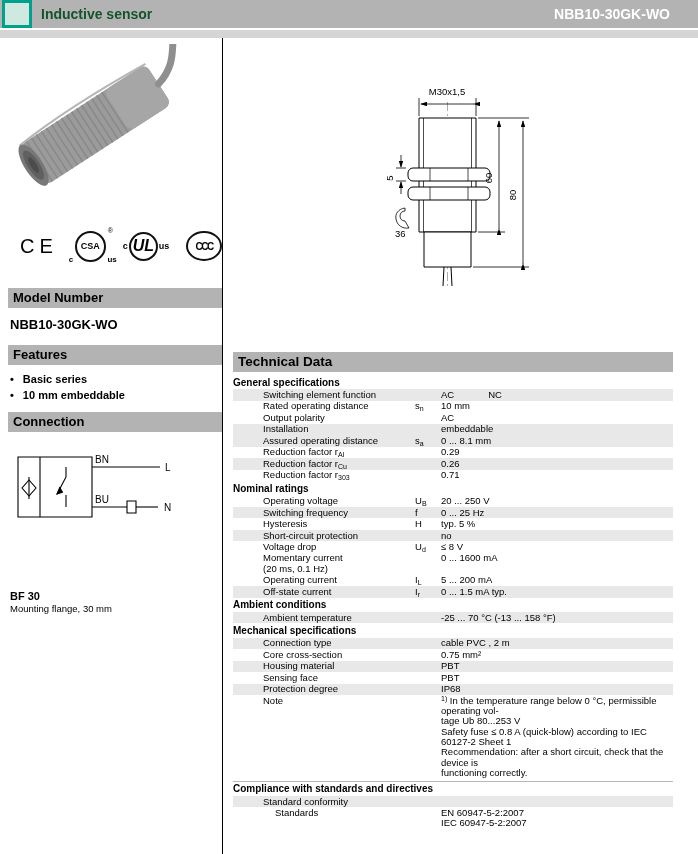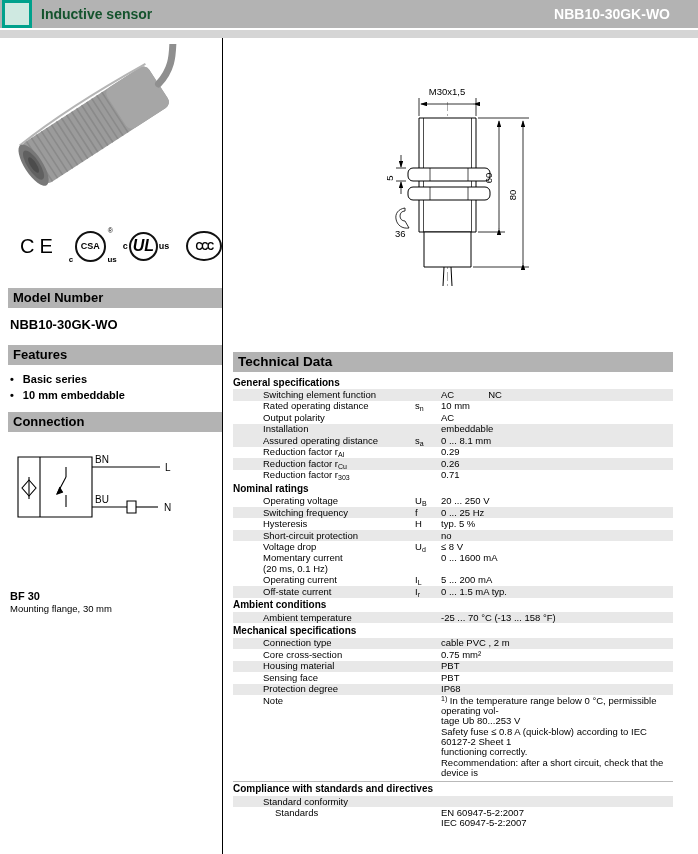--- a/index.html
+++ b/index.html
@@ -319,21 +319,21 @@
             <div class="c-val"><span>PBT</span></div>
           </div>
           <div class="trow shaded">
             <div class="c-label"><span>Protection degree</span></div>
             <div class="c-sym"></div>
             <div class="c-val"><span>IP68</span></div>
           </div>
           <div class="trow">
             <div class="c-label"><span>Note</span></div>
             <div class="c-sym"></div>
-            <div class="c-val"><sup>1)</sup><span> In the temperature range below 0 °C, permissible operating vol-</span><div>tage Ub 80...253 V</div><div>Safety fuse ≤ 0.8 A (quick-blow) according to IEC 60127-2 Sheet 1</div><div>functioning correctly.</div><div>Recommendation: after a short circuit, check that the device is</div></div>
+            <div class="c-val"><sup>1)</sup><span> In the temperature range below 0 °C, permissible operating vol-</span><div>tage Ub 80...253 V</div><div>Safety fuse ≤ 0.8 A (quick-blow) according to IEC 60127-2 Sheet 1</div><div>Recommendation: after a short circuit, check that the device is</div><div>functioning correctly.</div></div>
           </div>
           <div class="tgroup ruled">Compliance with standards and directives</div>
           <div class="trow shaded">
             <div class="c-label"><span>Standard conformity</span></div>
             <div class="c-sym"></div>
             <div class="c-val"></div>
           </div>
           <div class="trow">
             <div class="c-label ind2"><span>Standards</span></div>
             <div class="c-sym"></div>

